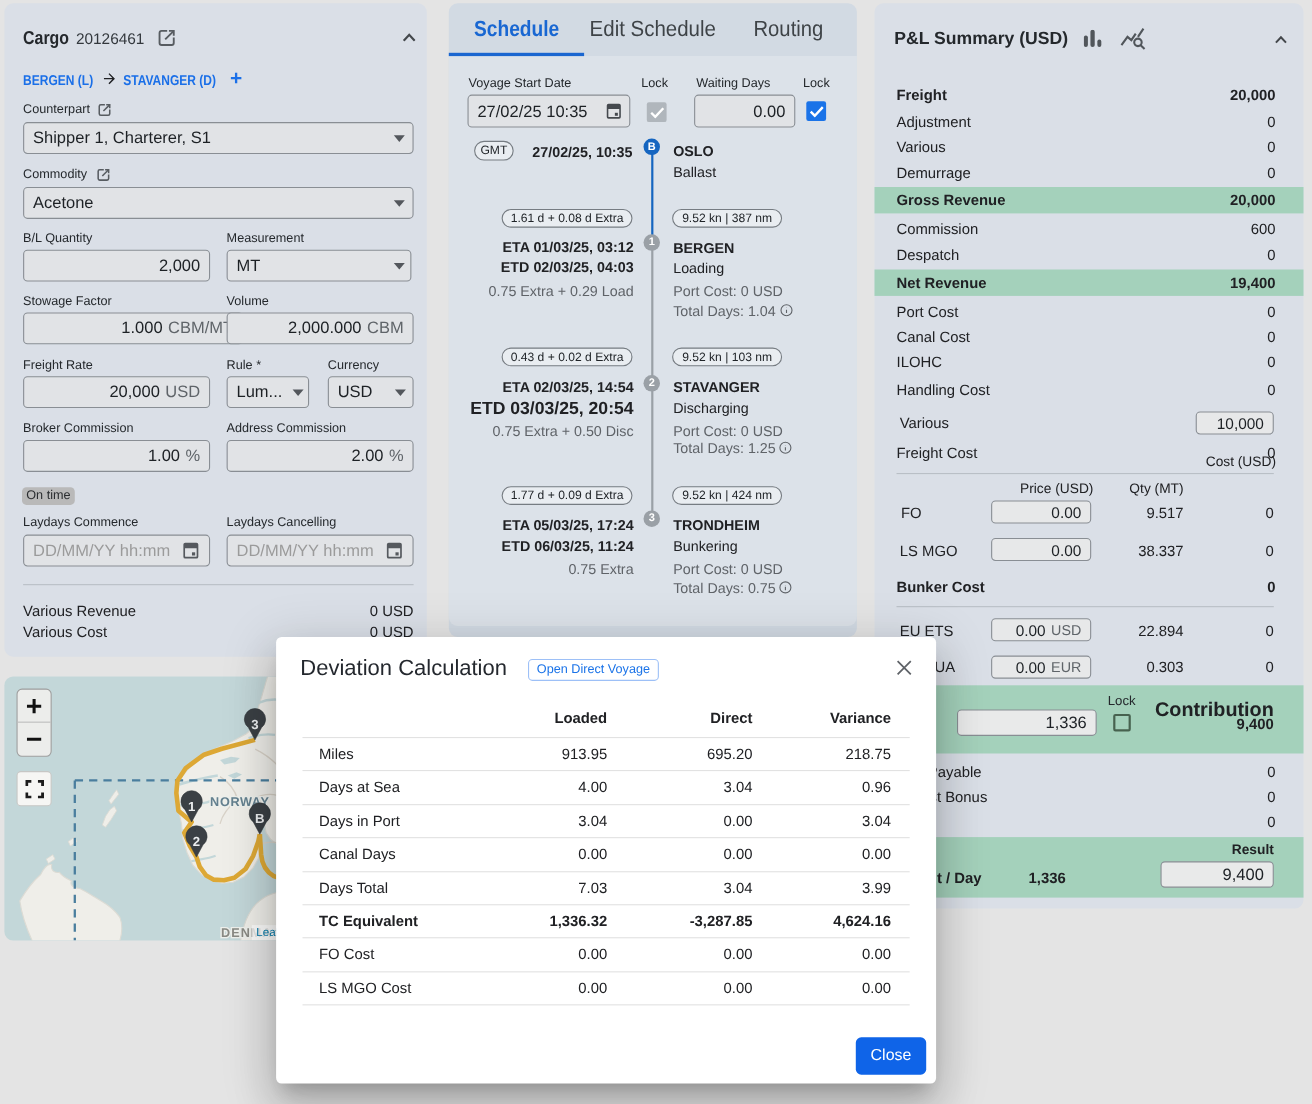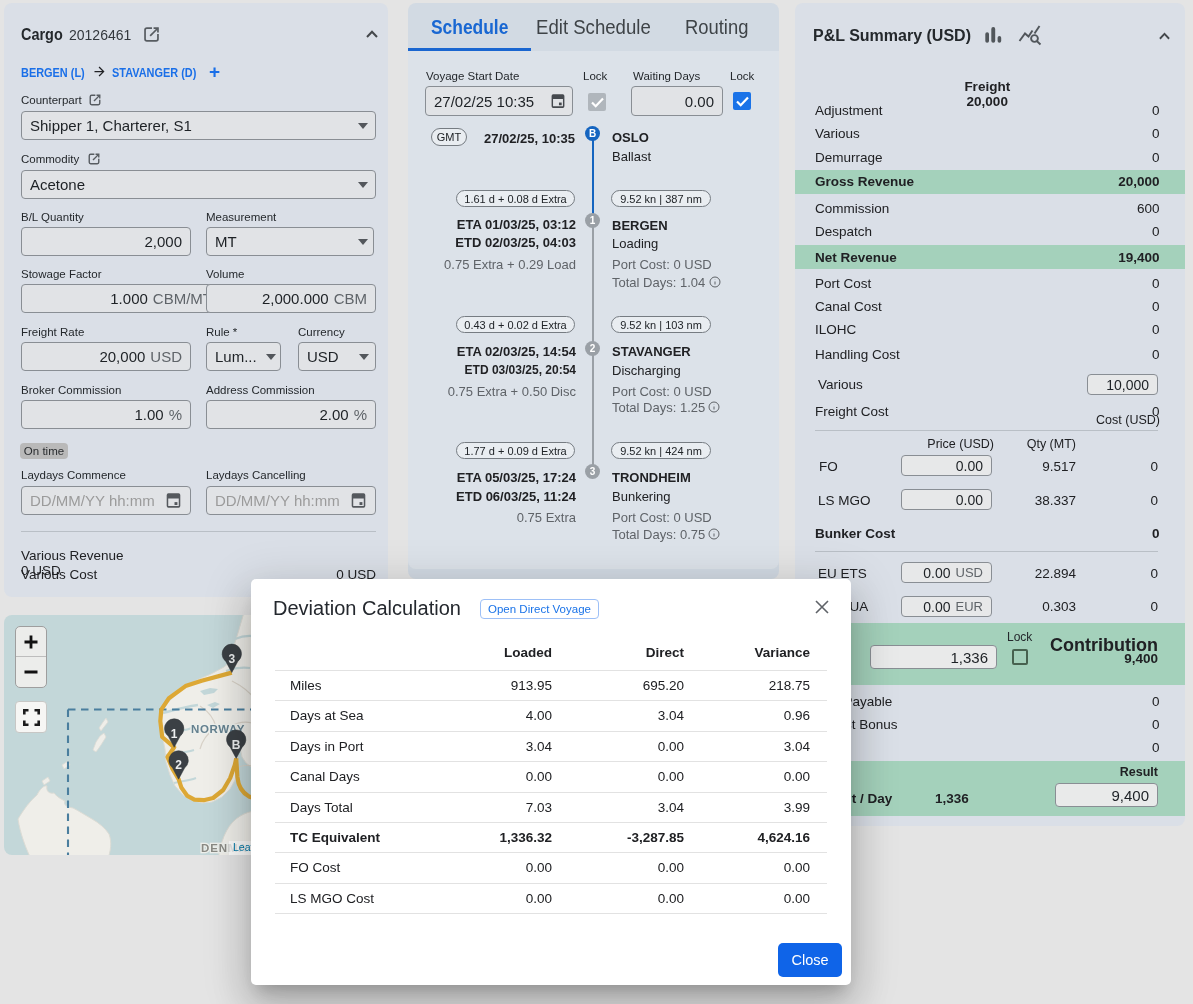--- a/index.html
+++ b/index.html
@@ -112,21 +112,21 @@
     </div>
   <div class="inp" style="left:206px; top:486px; width:170px; height:29px; color:#9b9b9b;">DD/MM/YY hh:mm</div>
   <div class="ab" style="left:350px; top:492px;">
       <svg width="17" height="18" viewBox="0 0 20 21">
         <path fill-rule="evenodd" fill="#55595e" d="M4,1.5 h12 a2,2 0 0 1 2,2 v13 a2,2 0 0 1 -2,2 h-12 a2,2 0 0 1 -2,-2 v-13 a2,2 0 0 1 2,-2 Z M3.8,7.5 v8.6 a0.4,0.4 0 0 0 0.4,0.4 h11.6 a0.4,0.4 0 0 0 0.4,-0.4 v-8.6 Z"></path>
         <rect x="11.2" y="11.8" width="3.4" height="3.4" fill="#55595e"></rect>
       </svg>
     </div>
 
   <div class="ab" style="left:21px; top:531px; width:355px; height:1px; background:#b9bfc6;"></div>
-  <div class="ab" style="left:21px; top:548px; width:355px; display:flex; justify-content:space-between; font-size:13.5px;flex-direction:column;">
+  <div class="ab" style="left:21px; top:548px; width:355px; display:flex; justify-content:space-between; font-size:13.5px;">
       <span>Various Revenue</span>
       <span>0 USD</span>
     </div>
   <div class="ab" style="left:21px; top:567px; width:355px; display:flex; justify-content:space-between; font-size:13.5px;">
       <span>Various Cost</span>
       <span>0 USD</span>
     </div>
 </div>
 
 <div class="card" style="left:408px; top:3px; width:371px; height:576px; background:#d2dae3;"></div>
@@ -184,21 +184,21 @@
       <svg width="12" height="12" viewBox="0 0 24 24" fill="none" stroke="#5f6368" stroke-width="2">
         <circle cx="12" cy="12" r="10"></circle>
         <path d="M12 11v6M12 7.5v.5"></path>
       </svg>
     </div>
 
   <div class="pill" style="left:456px; top:316px; width:119px; height:17px;">0.43 d + 0.02 d Extra</div>
   <div class="pill" style="left:611px; top:316px; width:100px; height:17px;">9.52 kn | 103 nm</div>
   <div class="node" style="left:585px; top:341px; background:#9aa0a6;">2</div>
   <div class="rtxt bold" style="right:617px; top:344px; font-size:13px;">ETA 02/03/25, 14:54</div>
-  <div class="rtxt bold" style="right:617px; top:363px; font-size:12px;">ETD 03/03/25, 20:54</div>
+  <div class="rtxt bold" style="right:617px; top:363px; font-size:16px;">ETD 03/03/25, 20:54</div>
   <div class="rtxt gray" style="right:617px; top:384px; font-size:13px;">0.75 Extra + 0.50 Disc</div>
   <div class="ab bold" style="left:612px; top:344px; font-size:13px;">STAVANGER</div>
   <div class="ab" style="left:612px; top:363px; font-size:13px;">Discharging</div>
   <div class="ab gray" style="left:612px; top:384px; font-size:13px;">Port Cost: 0 USD</div>
   <div class="ab gray" style="left:612px; top:400px; font-size:13px;">Total Days: 1.25</div>
   <div class="ab" style="left:708px; top:401px;">
       <svg width="12" height="12" viewBox="0 0 24 24" fill="none" stroke="#5f6368" stroke-width="2">
         <circle cx="12" cy="12" r="10"></circle>
         <path d="M12 11v6M12 7.5v.5"></path>
       </svg>
@@ -241,21 +241,21 @@
         <circle cx="16.5" cy="14.5" r="3.4"></circle>
         <path d="M19 17.2 L22.5 20.5"></path>
       </svg>
     </div>
   <div class="ab" style="left:1159px; top:32px;">
       <svg width="11" height="8" viewBox="0 0 12 8" fill="none" stroke="#44484c" stroke-width="2">
         <path d="M1 7 L6 1.7 L11 7"></path>
       </svg>
     </div>
 
-  <div class="prow" style="top:79px;flex-direction:column;">
+  <div class="prow" style="top:79px;">
       <span class="bold">Freight</span>
       <span class="bold">20,000</span>
     </div>
   <div class="prow" style="top:103px;">
       <span>Adjustment</span>
       <span>0</span>
     </div>
   <div class="prow" style="top:126px;">
       <span>Various</span>
       <span>0</span>

